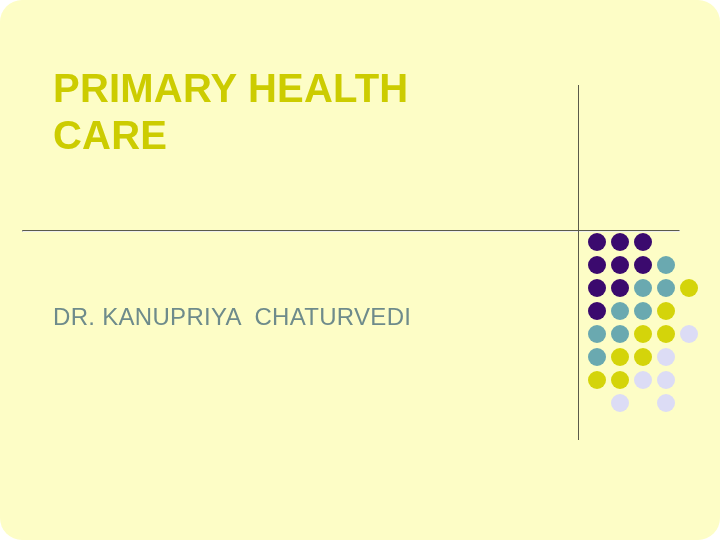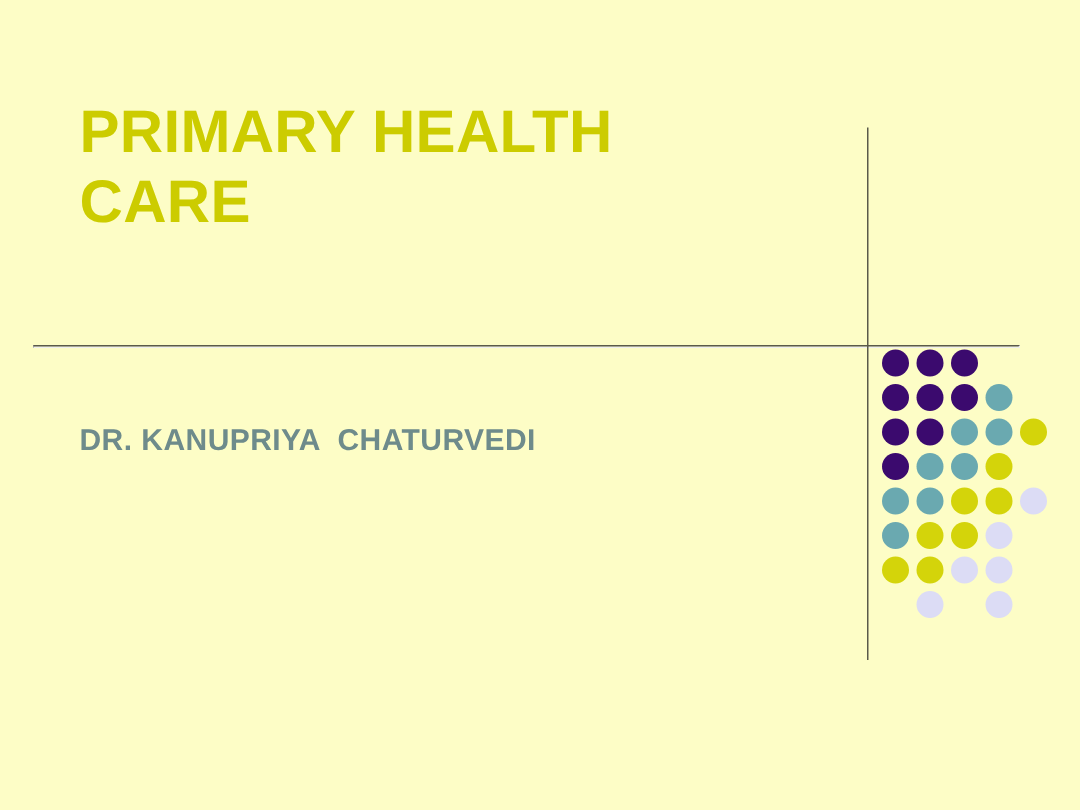--- a/index.html
+++ b/index.html
@@ -51,25 +51,25 @@
     letter-spacing: 0.2px;
     color: #cccc00;
     text-transform: uppercase;
     white-space: pre-line;
   }
 
   
   #subtitle {
     position: absolute;
     left: 53px;
-    top: 283px;
+    top: 303px;
     width: 520px;
     margin: 0;
-    font-size: 20px;
-    font-weight: bold;
+    font-size: 24px;
+    font-weight: normal;
     letter-spacing: 0.3px;
     color: #6e8b8b;
     text-transform: uppercase;
     white-space: pre;
   }
 
   
   #dot-grid {
     position: absolute;
     left: 588px;
@@ -80,21 +80,21 @@
   .dot {
     position: absolute;
     width: 18px;
     height: 18px;
     border-radius: 50%;
   }
 </style>
 </head>
 <body>
 
-<div id="slide" style="background: rgb(253, 253, 198);">
+<div id="slide" style="background: rgb(253, 253, 198); border-radius: 22px;">
 
   <hr id="hrule" style="border-top-color: rgb(90, 90, 74);">
   <div id="vrule" style="border-left-color: rgb(90, 90, 74);"></div>
 
   <h1 id="title" style="color: rgb(204, 204, 0);">PRIMARY HEALTH
 CARE</h1>
 
   <p id="subtitle" style="color: rgb(110, 139, 139);">DR. KANUPRIYA  CHATURVEDI</p>
 
   <div id="dot-grid">

